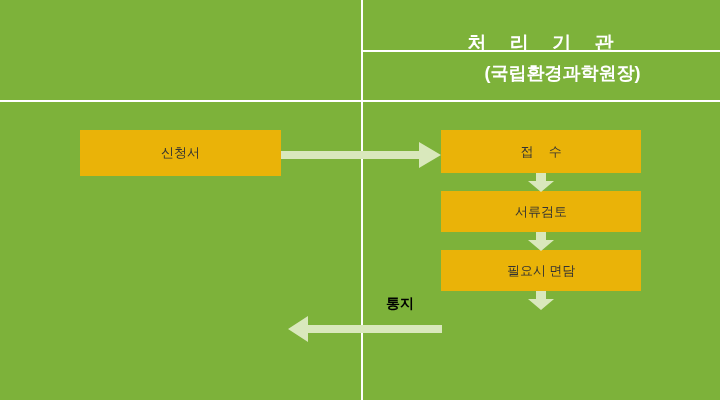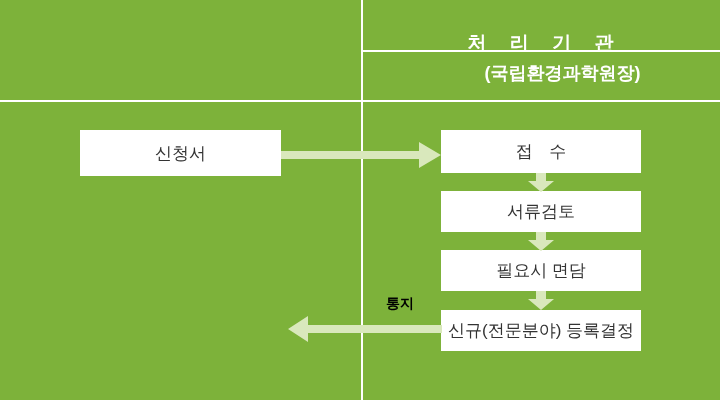--- a/index.html
+++ b/index.html
@@ -68,28 +68,29 @@
   }
   #agency-subheader {
     left: 361px;
     top: 64px;
     width: 403px;
     font-size: 18px;
   }
   
   .node-box {
     position: absolute;
-    background: #ffffff;
+    background: #eab308;
     color: #333333;
     display: flex;
     align-items: center;
     justify-content: center;
-    font-size: 17px;
+    font-size: 13px;
     white-space: nowrap;
     box-sizing: border-box;
+    font-family: Liberation Serif, serif;
   }
   #box-application {
     left: 80px;
     top: 130px;
     width: 201px;
     height: 46px;
   }
   #box-receipt {
     left: 441px;
     top: 130px;
@@ -172,21 +173,20 @@
   <div class="hdr-text" id="agency-subheader">(국립환경과학원장)</div>
 
   <div class="node-box" id="box-application">신청서</div>
 
   <div class="node-box" id="box-receipt">접  수</div>
 
   <div class="node-box" id="box-document-review">서류검토</div>
 
   <div class="node-box" id="box-interview">필요시 면담</div>
 
-  <div class="node-box" id="box-registration">신규(전문분야) 등록결정</div>
 
   <div class="arrow" id="arrow-to-receipt">
     <svg width="160" height="26" viewBox="0 0 160 26">
       <path d="M0 9 L138 9 L138 0 L160 13 L138 26 L138 17 L0 17 Z" fill="#D9E8BC"></path>
     </svg>
   </div>
 
   <div class="arrow" id="arrow-receipt-to-review">
     <svg width="26" height="19" viewBox="0 0 26 19">
       <path d="M8 0 L18 0 L18 8 L26 8 L13 19 L0 8 L8 8 Z" fill="#D9E8BC"></path>

